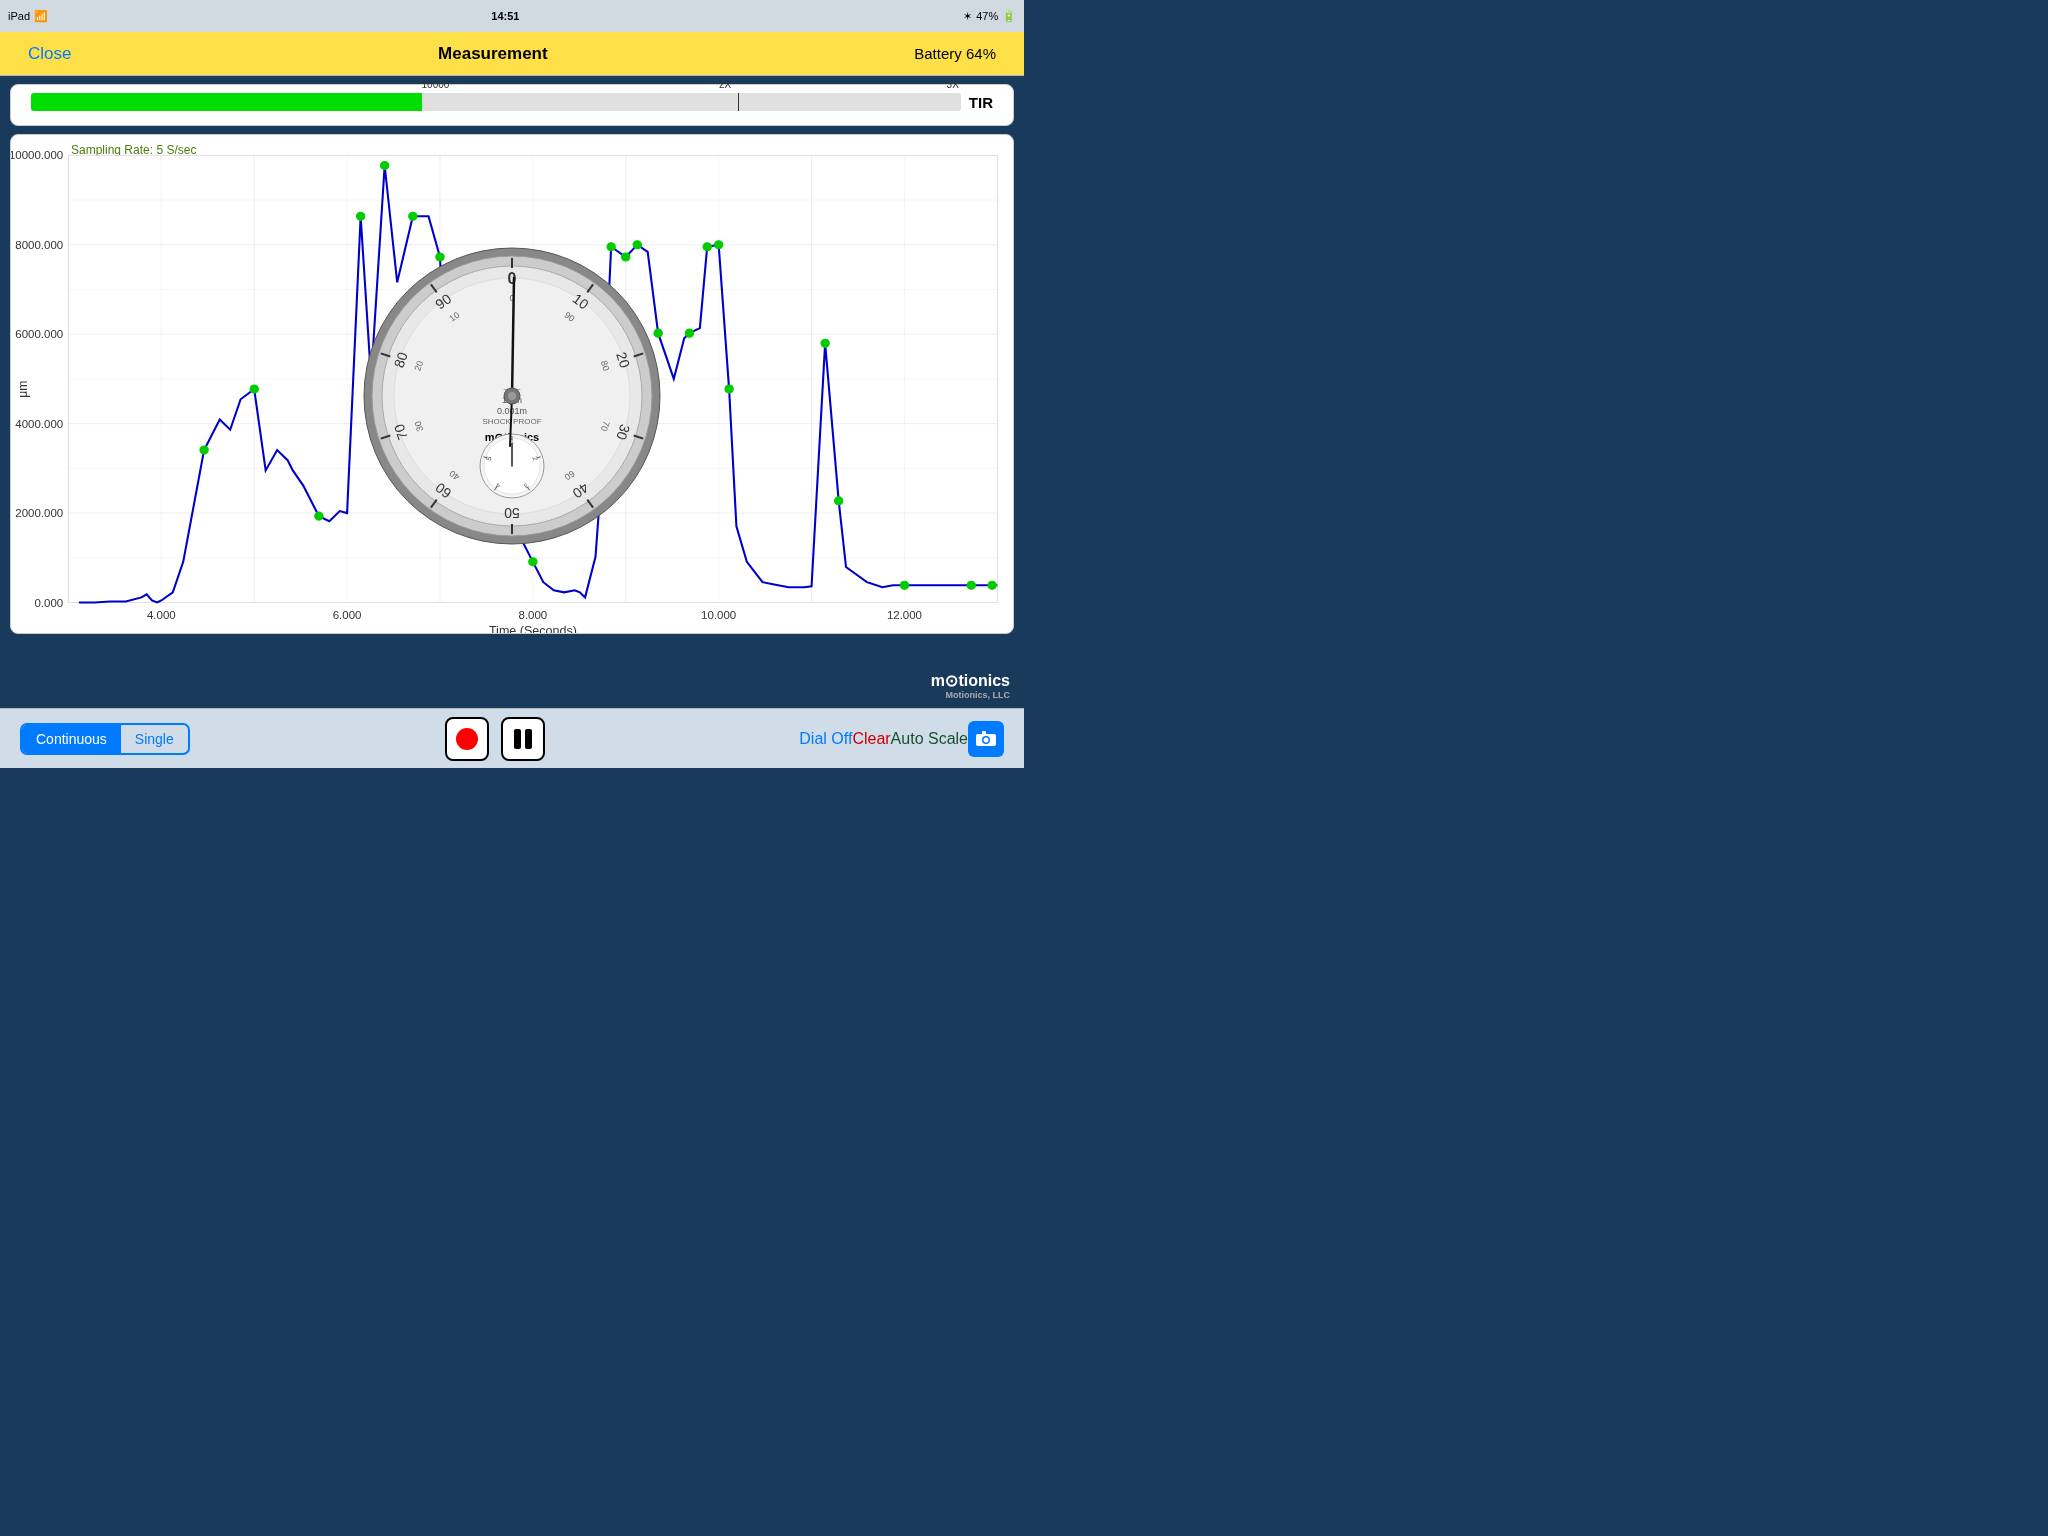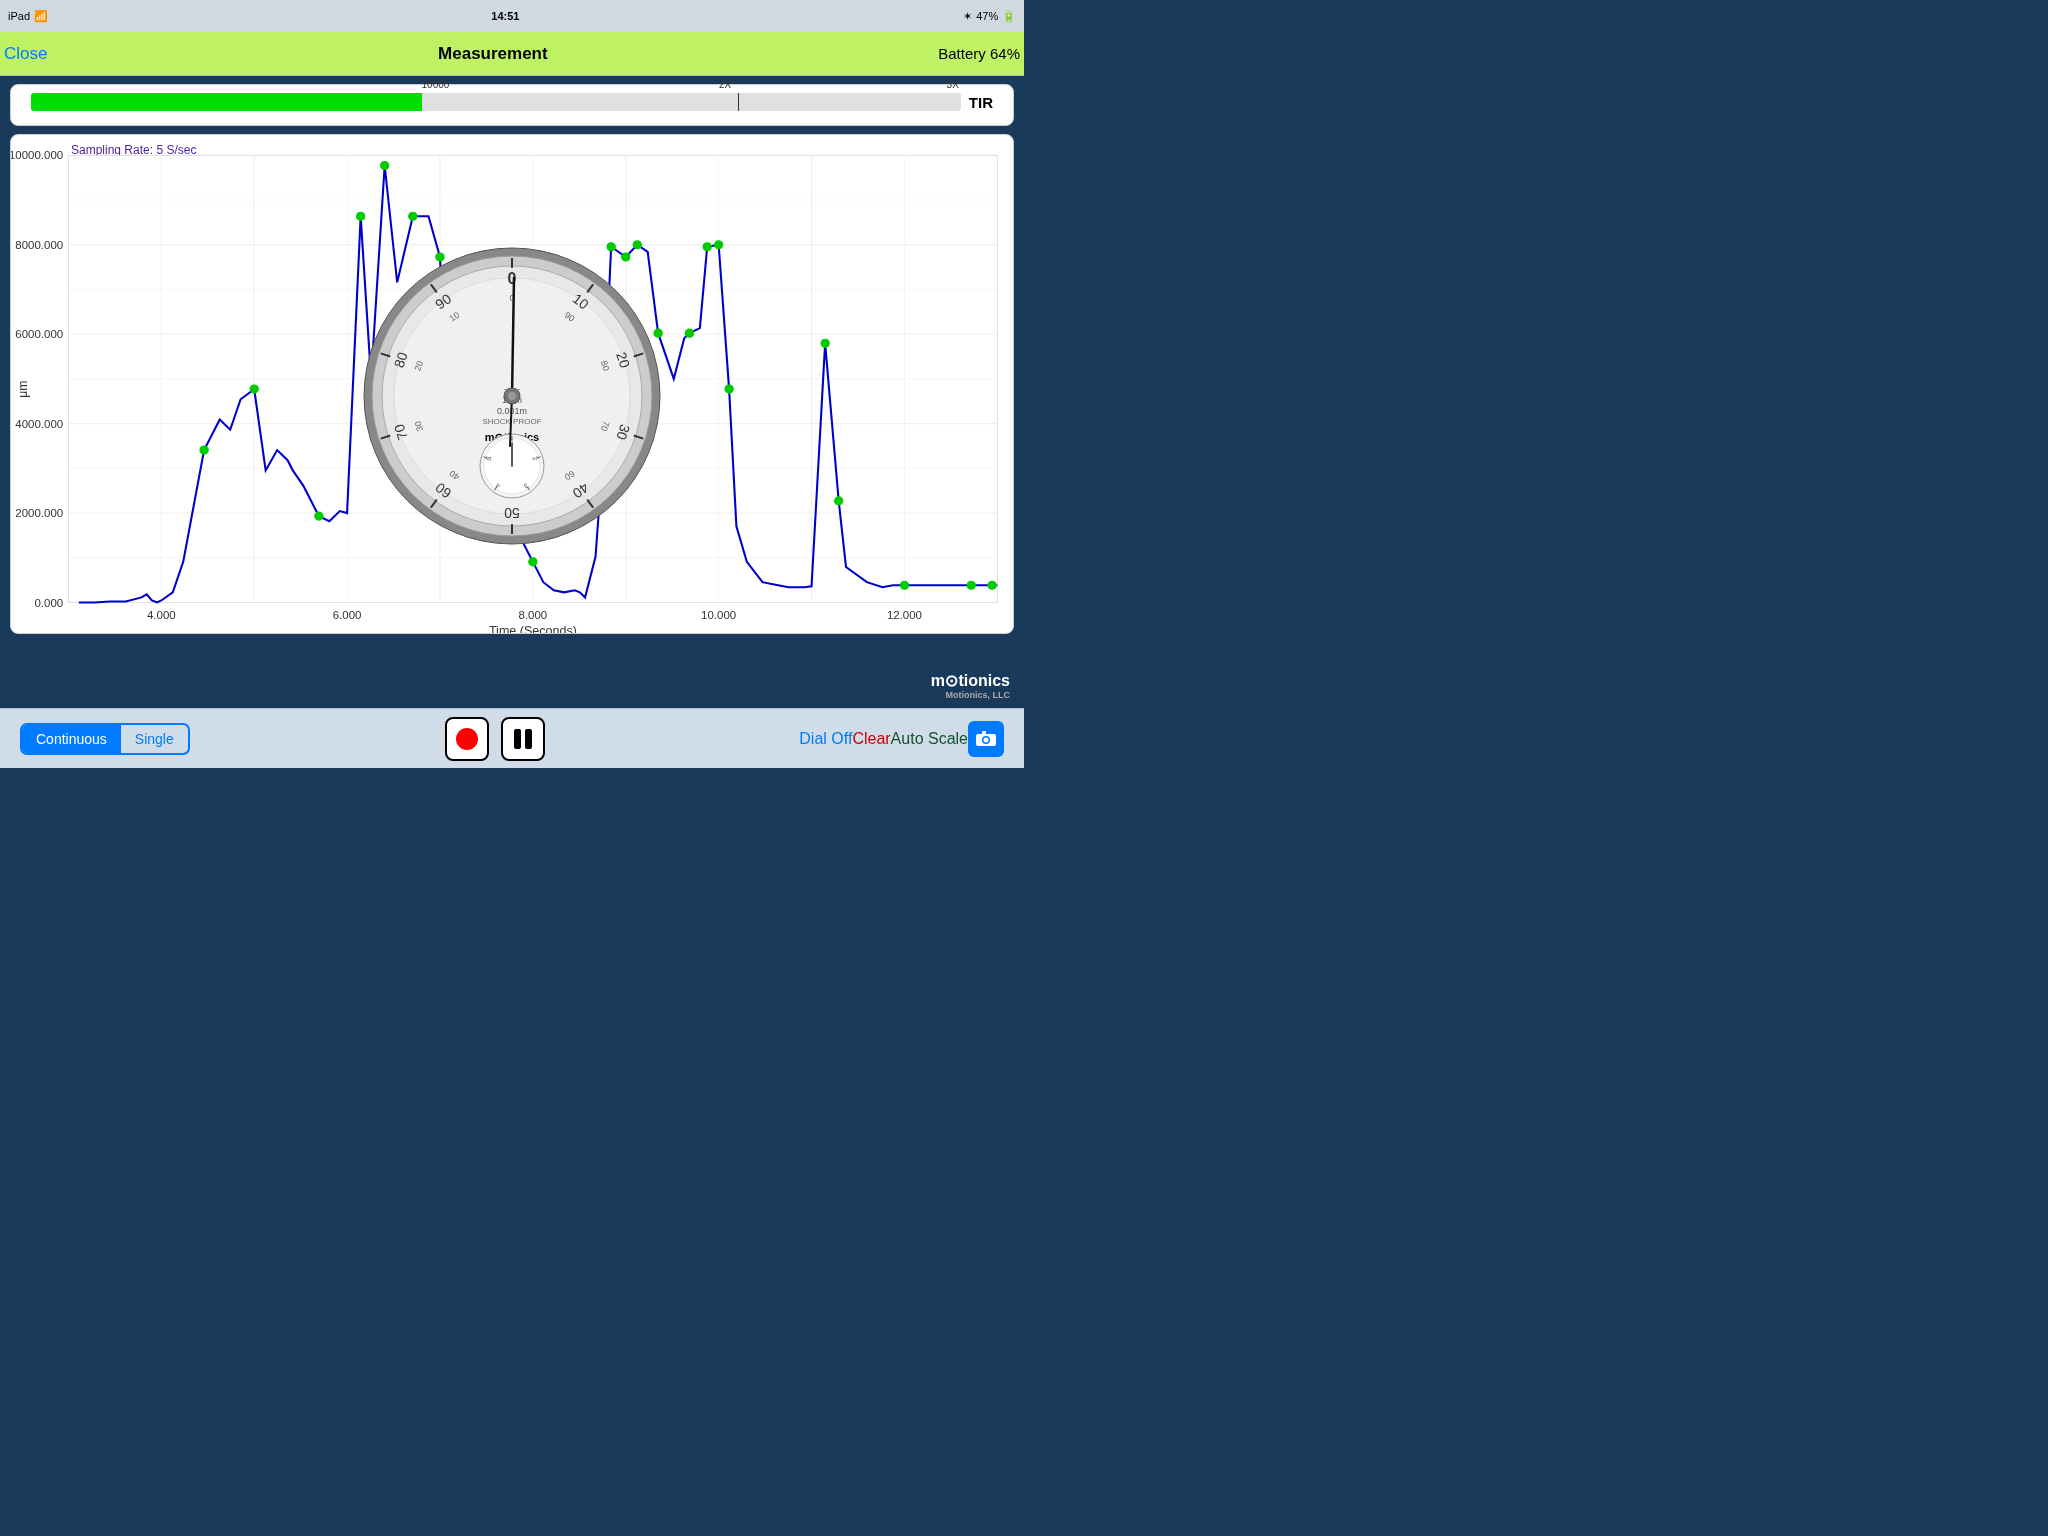--- a/index.html
+++ b/index.html
@@ -24,25 +24,25 @@
       font-size: 11px;
       font-weight: 500;
     }
     .status-left { display: flex; align-items: center; gap: 4px; }
     .status-right { display: flex; align-items: center; gap: 4px; }
 
     
     .nav-bar {
       width: 100%;
       height: 44px;
-      background: #bef264;
+      background: #fde047;
       display: flex;
       align-items: center;
       justify-content: space-between;
-      padding: 0 4px;
+      padding: 0 28px;
       border-bottom: 1px solid #b0bcc8;
     }
     .nav-close {
       color: #007aff;
       font-size: 17px;
       font-weight: 400;
       cursor: pointer;
     }
     .nav-title {
       font-size: 17px;
@@ -111,21 +111,21 @@
       border: 1px solid #ccc;
       position: relative;
       height: 500px;
       overflow: hidden;
     }
     .sampling-rate {
       position: absolute;
       top: 8px;
       left: 60px;
       font-size: 12px;
-      color: #4c1d95;
+      color: #4d7c0f;
     }
     .current-value {
       position: absolute;
       top: 16px;
       right: 20px;
       font-size: 32px;
       font-weight: 700;
       color: #000;
     }
 

